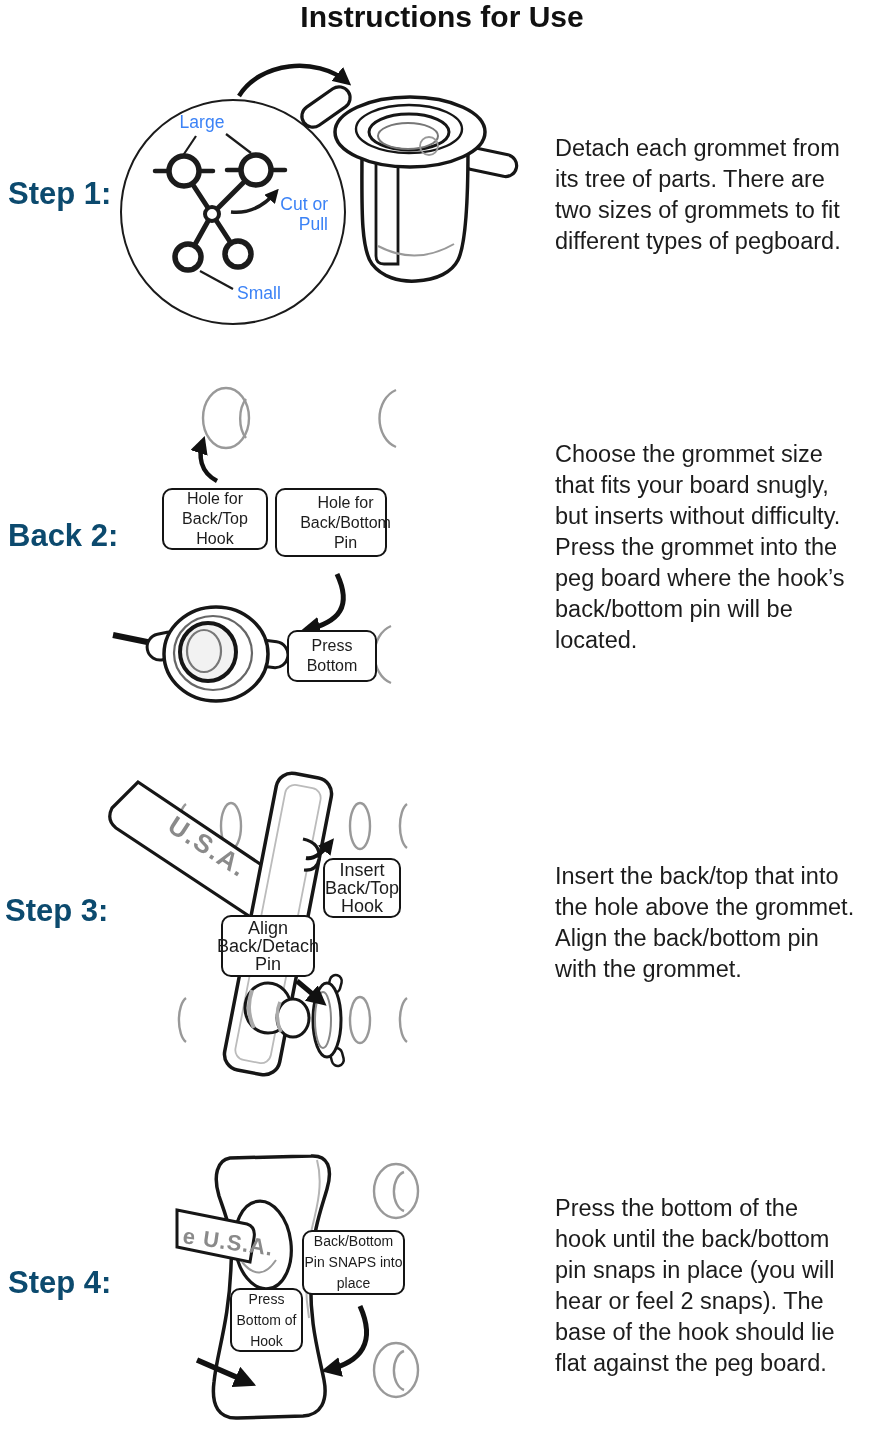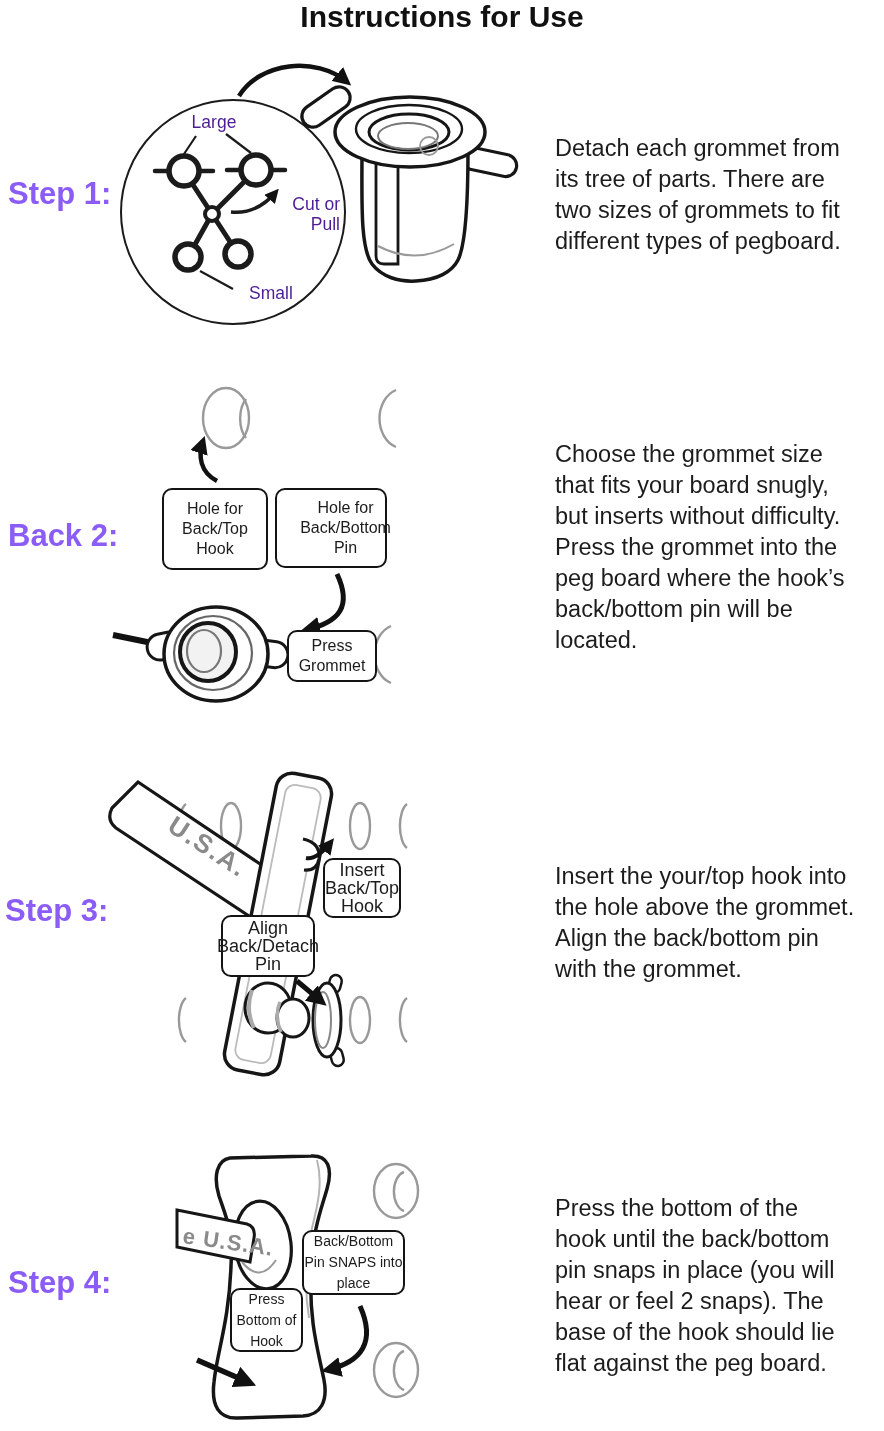--- a/index.html
+++ b/index.html
@@ -2,31 +2,31 @@
 <html><head>
 <meta charset="utf-8">
 <style>
   html,body { margin:0; padding:0; background:#fff; }
   .page { position:relative; width:884px; height:1431px; background:#ffffff;
           font-family:"Liberation Sans", sans-serif; color:#1c1c1c; overflow:hidden; }
   .title { position:absolute; top:0; left:0; width:884px; margin:0; text-align:center;
            font-size:30px; font-weight:bold; 
            text-decoration-thickness:3px; text-underline-offset:5px; color:#111; }
   .art { position:absolute; left:0; top:0; }
-  .step-label { position:absolute; font-size:31px; font-weight:bold; color:#8b5cf6; white-space:nowrap; }
+  .step-label { position:absolute; font-size:31px; font-weight:bold; color:#0c4a6e; white-space:nowrap; }
   .desc { position:absolute; left:555px; width:330px; font-size:23.5px; line-height:31px;
           white-space:pre-line; color:#1c1c1c; }
   .callout { position:absolute; border:2.6px solid #141414; border-radius:10px; background:#fff;
              display:flex; align-items:center; justify-content:center; text-align:center;
              box-sizing:border-box; color:#1c1c1c; }
   .co-16 { font-size:16px; line-height:20px; }
   .co-13 { font-size:18px; line-height:18px; }
   .co-14 { font-size:14px; line-height:21px; }
   .free-label { position:absolute; font-size:17.5px; line-height:20px; text-align:center;
-                white-space:pre-line; color:#4c1d95;margin-left:12px; }
+                white-space:pre-line; color:#3b82f6; }
 </style>
 </head>
 <body>
 
 <div class="page">
 
   <h1 class="title">Instructions for Use</h1>
 
   <svg class="art" width="884" height="1431" viewBox="0 0 884 1431">
     <defs>
@@ -154,39 +154,39 @@
 that fits your board snugly,
 but inserts without difficulty.
 Press the grommet into the
 peg board where the hook’s
 back/bottom pin will be
 located.</div>
   <div class="desc" style="top:133px;">Detach each grommet from
 its tree of parts. There are
 two sizes of grommets to fit
 different types of pegboard.</div>
-  <div class="desc" style="top:861px;">Insert the your/top hook into
+  <div class="desc" style="top:861px;">Insert the back/top that into
 the hole above the grommet.
 Align the back/bottom pin
 with the grommet.</div>
   <div class="desc" style="top:1193px;">Press the bottom of the
 hook until the back/bottom
 pin snaps in place (you will
 hear or feel 2 snaps). The
 base of the hook should lie
 flat against the peg board.</div>
 
   <div class="free-label" style="left:176px; top:112px; width:52px;">Large</div>
   <div class="free-label" style="left:233px; top:283px; width:52px;">Small</div>
   <div class="free-label" style="left:266px; top:194px; width:62px;text-align:right;">Cut or
 Pull</div>
 
-  <div class="callout co-16" style="left:162px; top:488px; width:106px; height:82px;">Hole for Back/Top Hook</div>
-  <div class="callout co-16" style="left:275px; top:488px; width:112px; height:80px;padding-left:29px;">Hole for Back/Bottom Pin</div>
-  <div class="callout co-16" style="left:287px; top:630px; width:90px; height:52px;">Press Grommet</div>
+  <div class="callout co-16" style="left:162px; top:488px; width:106px; height:62px;">Hole for Back/Top Hook</div>
+  <div class="callout co-16" style="left:275px; top:488px; width:112px; height:69px;padding-left:29px;">Hole for Back/Bottom Pin</div>
+  <div class="callout co-16" style="left:287px; top:630px; width:90px; height:52px;">Press Bottom</div>
 
   <div class="callout co-13" style="left:323px; top:858px; width:78px; height:60px;">Insert Back/Top Hook</div>
   <div class="callout co-13" style="left:221px; top:915px; width:94px; height:62px;">Align Back/Detach Pin</div>
 
   <div class="callout co-14" style="left:302px; top:1230px; width:103px; height:65px;">Back/Bottom Pin SNAPS into place</div>
   <div class="callout co-14" style="left:190px; top:1288px; width:73px; height:64px;margin-left:40px;">Press Bottom of Hook</div>
 
 </div>
 
 </body></html>

